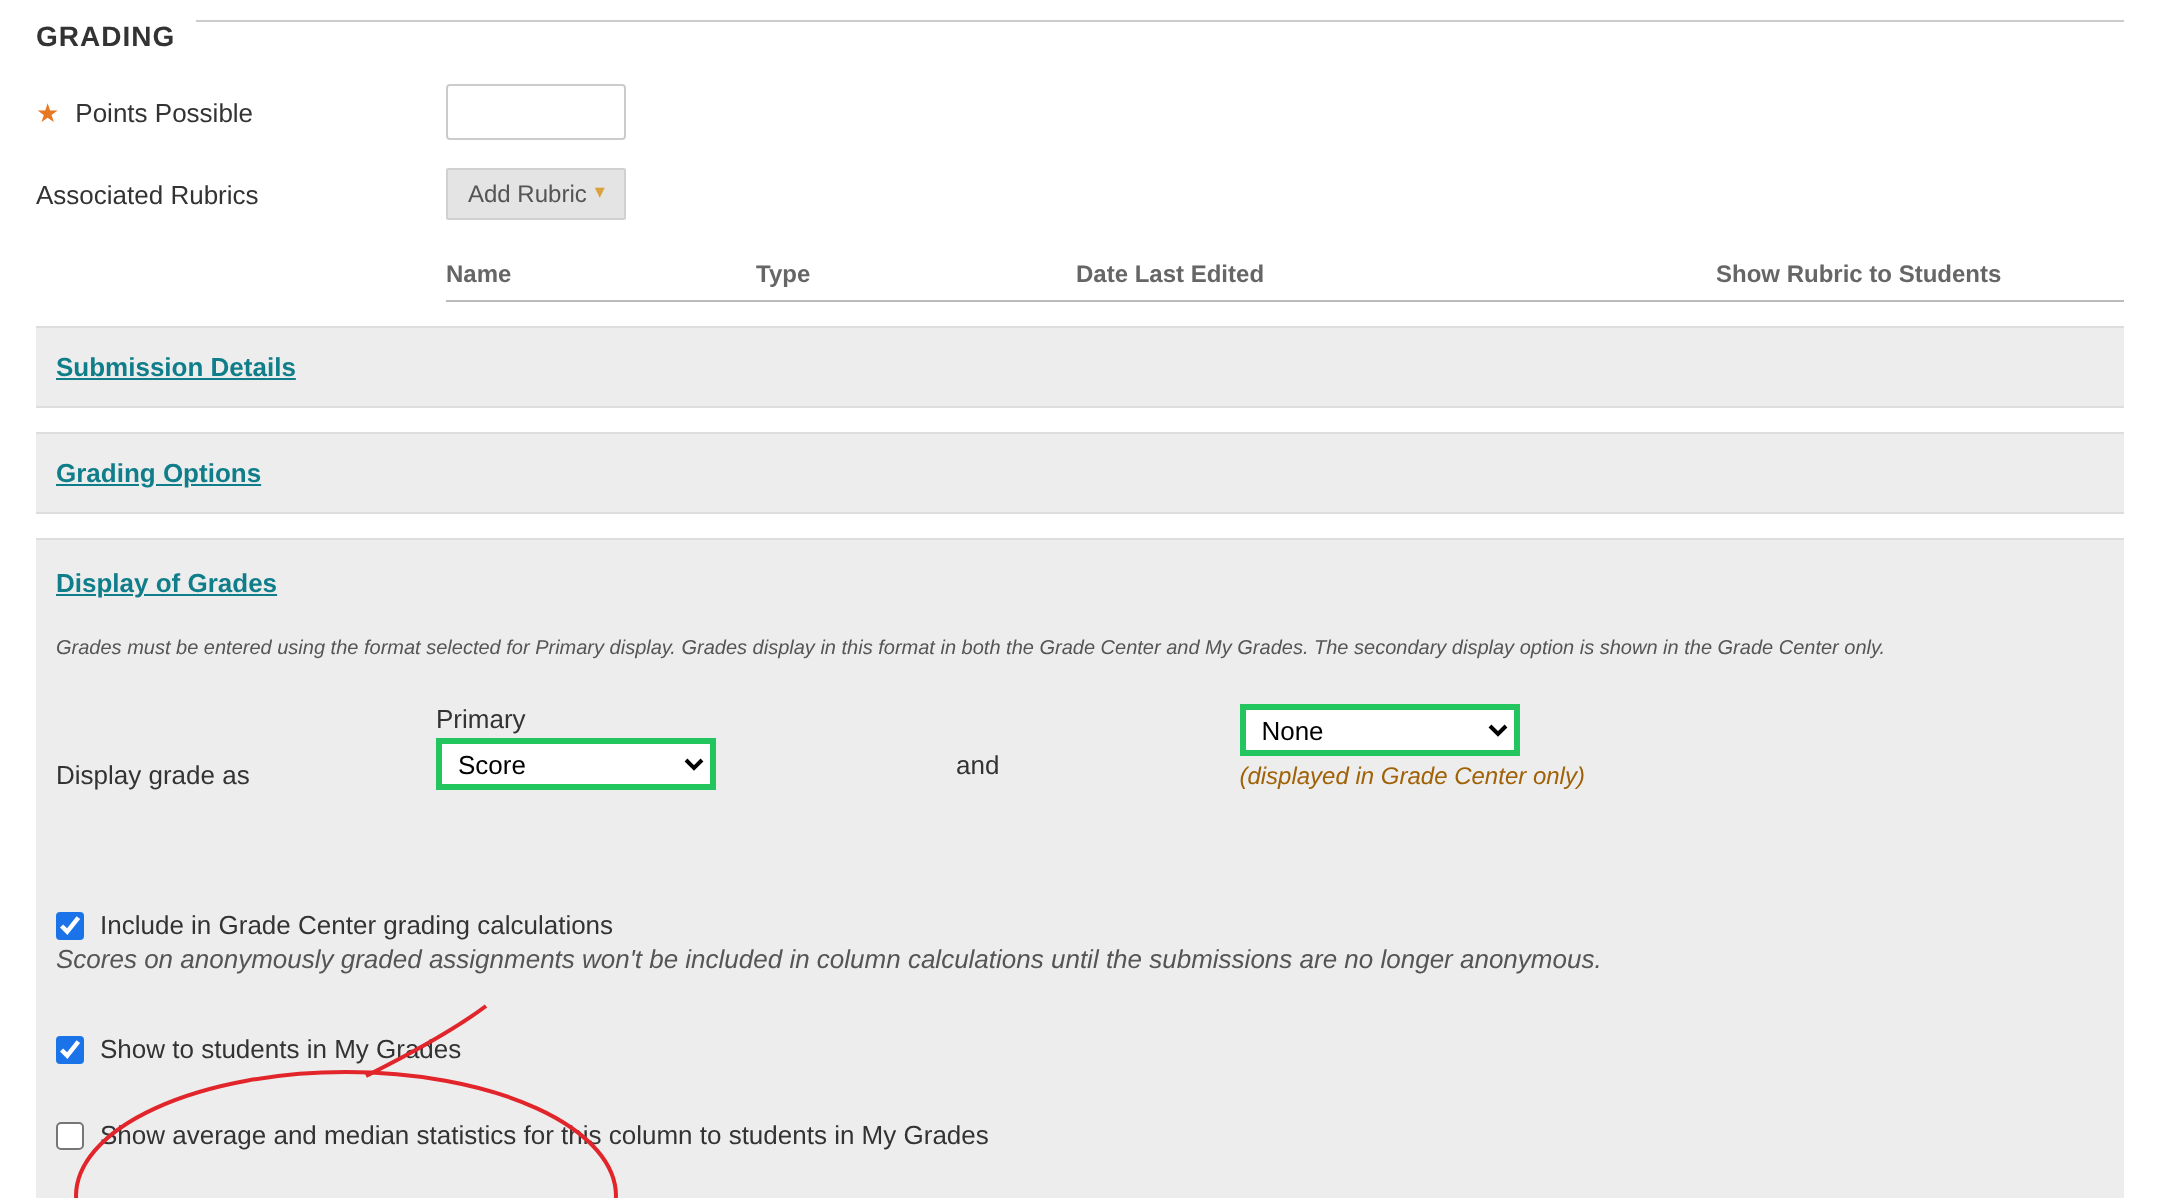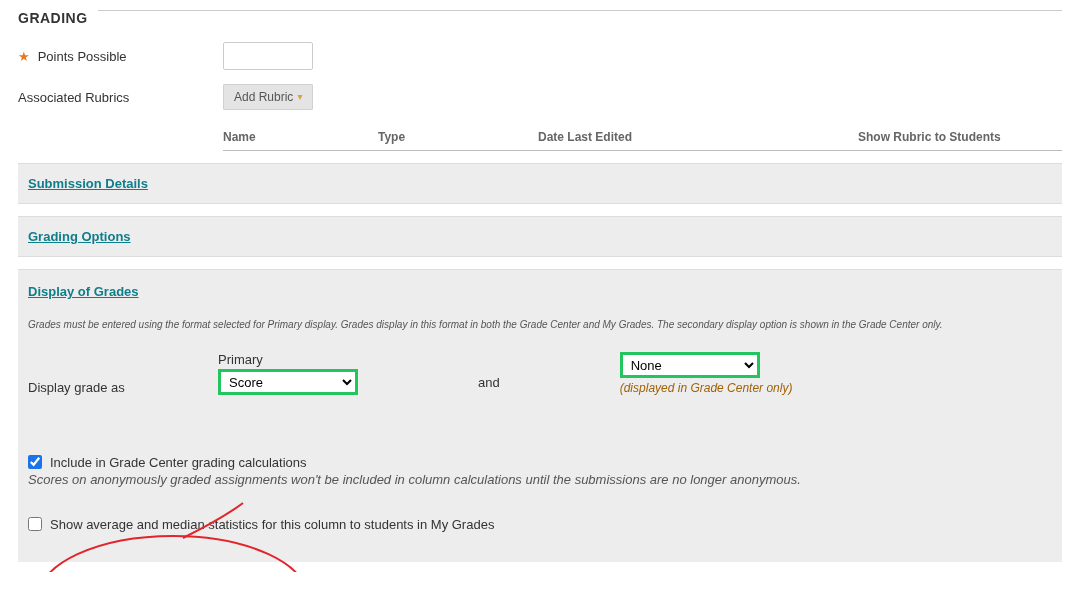--- a/index.html
+++ b/index.html
@@ -147,20 +147,21 @@
       color: #333;
     }
     .displayed-note {
       font-style: italic;
       color: #a16207;
       font-size: 12px;
       margin-top: 3px;
     }
     .checkbox-row {
       display: flex;
+      align-items: center;
       margin-top: 10px;
     }
     .checkbox-row.first-cb { margin-top: 60px; }
     .checkbox-row input[type="checkbox"] {
       width: 14px;
       height: 14px;
       margin-right: 8px;
       accent-color: #1a73e8;
     }
     .checkbox-row label { font-size: 13px; color: #333; }
@@ -244,20 +245,24 @@
       <div class="displayed-note">(displayed in Grade Center only)</div>
     </div>
   </div>
 
   <div class="checkbox-row first-cb">
     <input type="checkbox" checked="" style="">
     <label>Include in Grade Center grading calculations</label>
   </div>
   <div class="sub-note">Scores on anonymously graded assignments won't be included in column calculations until the submissions are no longer anonymous.</div>
 
+  <div class="checkbox-row">
+    <input type="checkbox" checked="" style="">
+    <label>Show to students in My Grades</label>
+  </div>
 
   <div class="checkbox-row" style="margin-top:28px;">
     <input type="checkbox" style="">
     <label>Show average and median statistics for this column to students in My Grades</label>
   </div>
 
   <svg class="annot-svg" width="330" height="180">
     <ellipse cx="150" cy="100" rx="135" ry="62" fill="none" stroke="#e1252a" stroke-width="2"></ellipse>
     <path d="M 160 40 Q 200 20 220 5" fill="none" stroke="#e1252a" stroke-width="2"></path>
   </svg>

